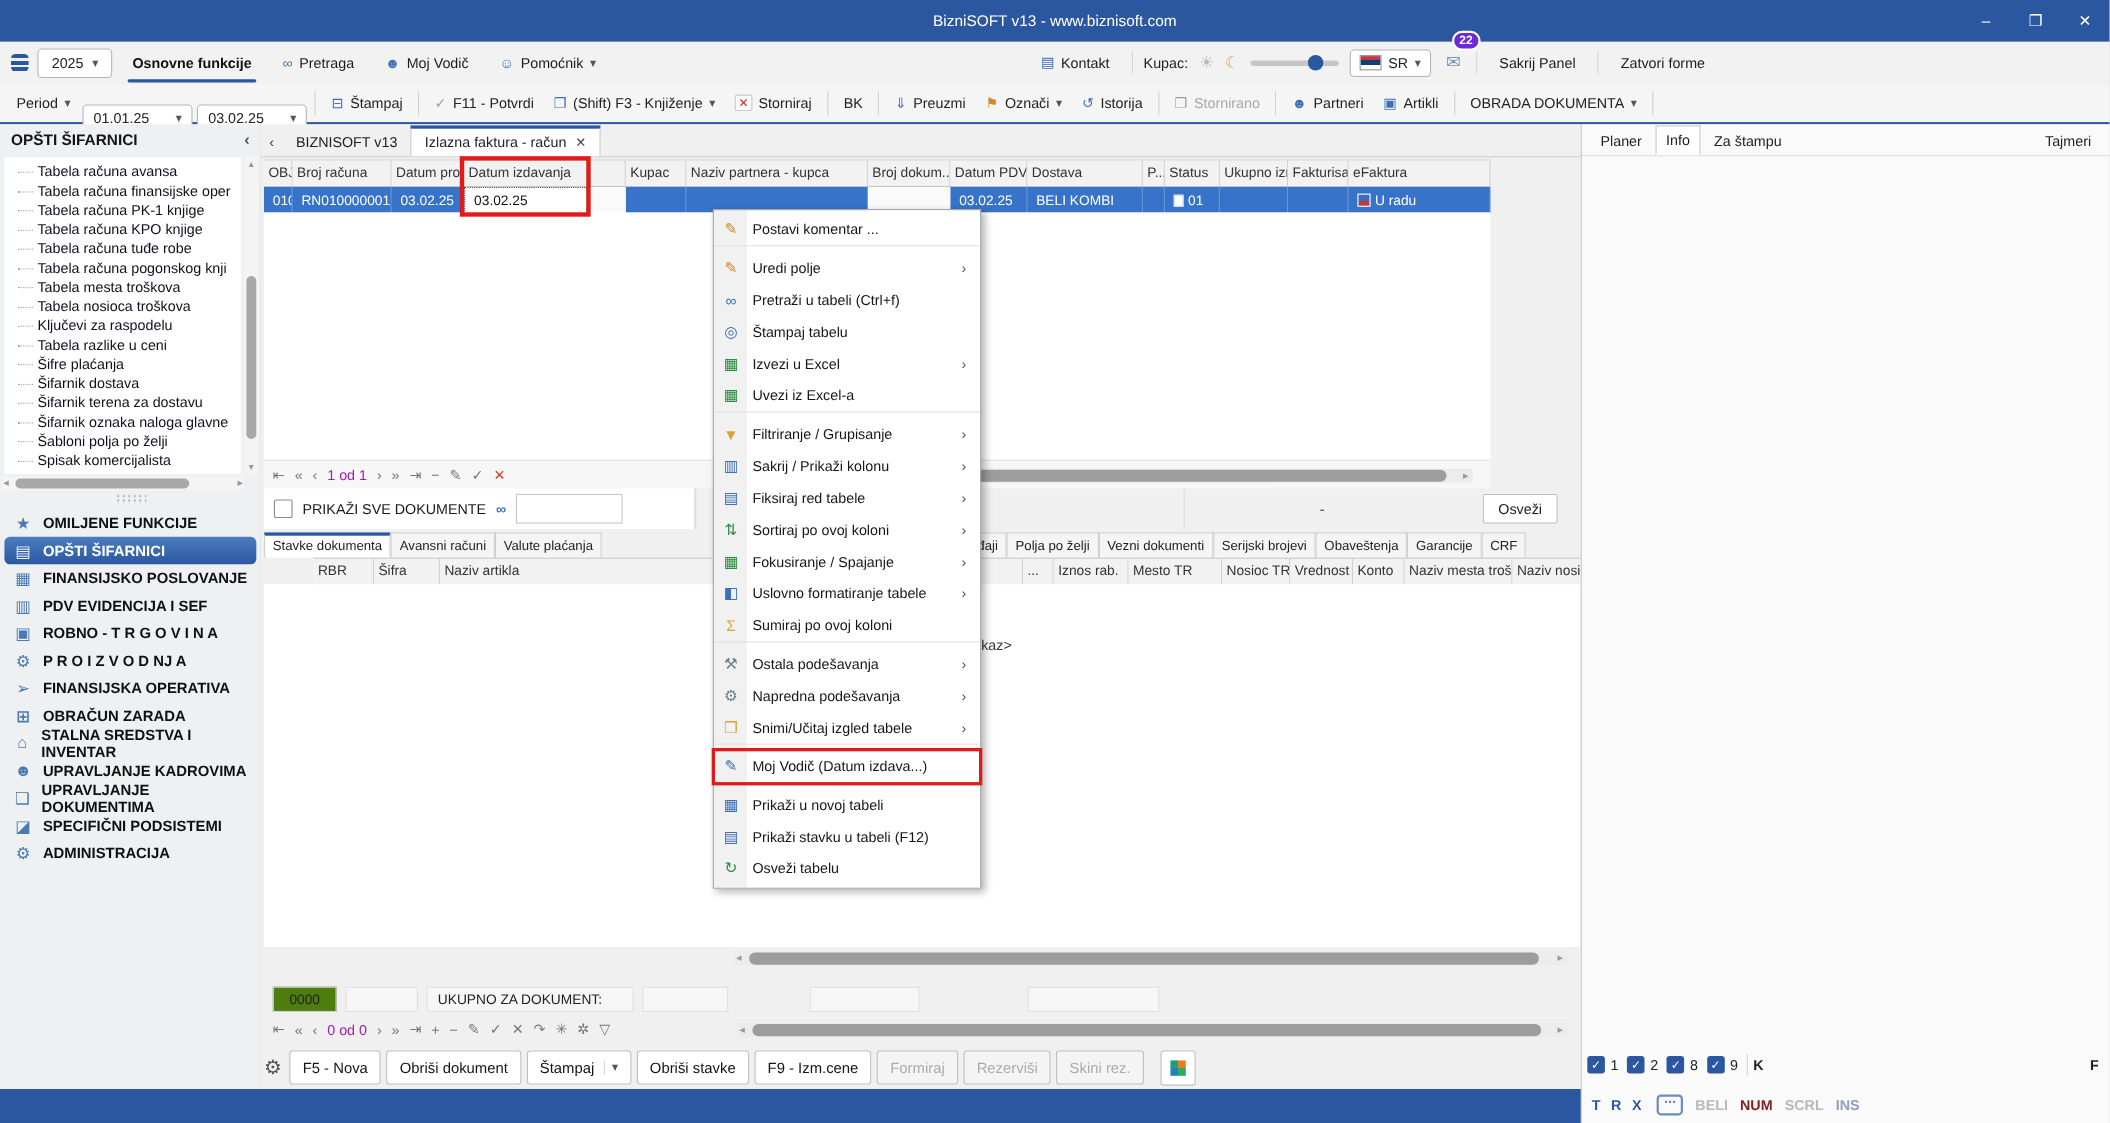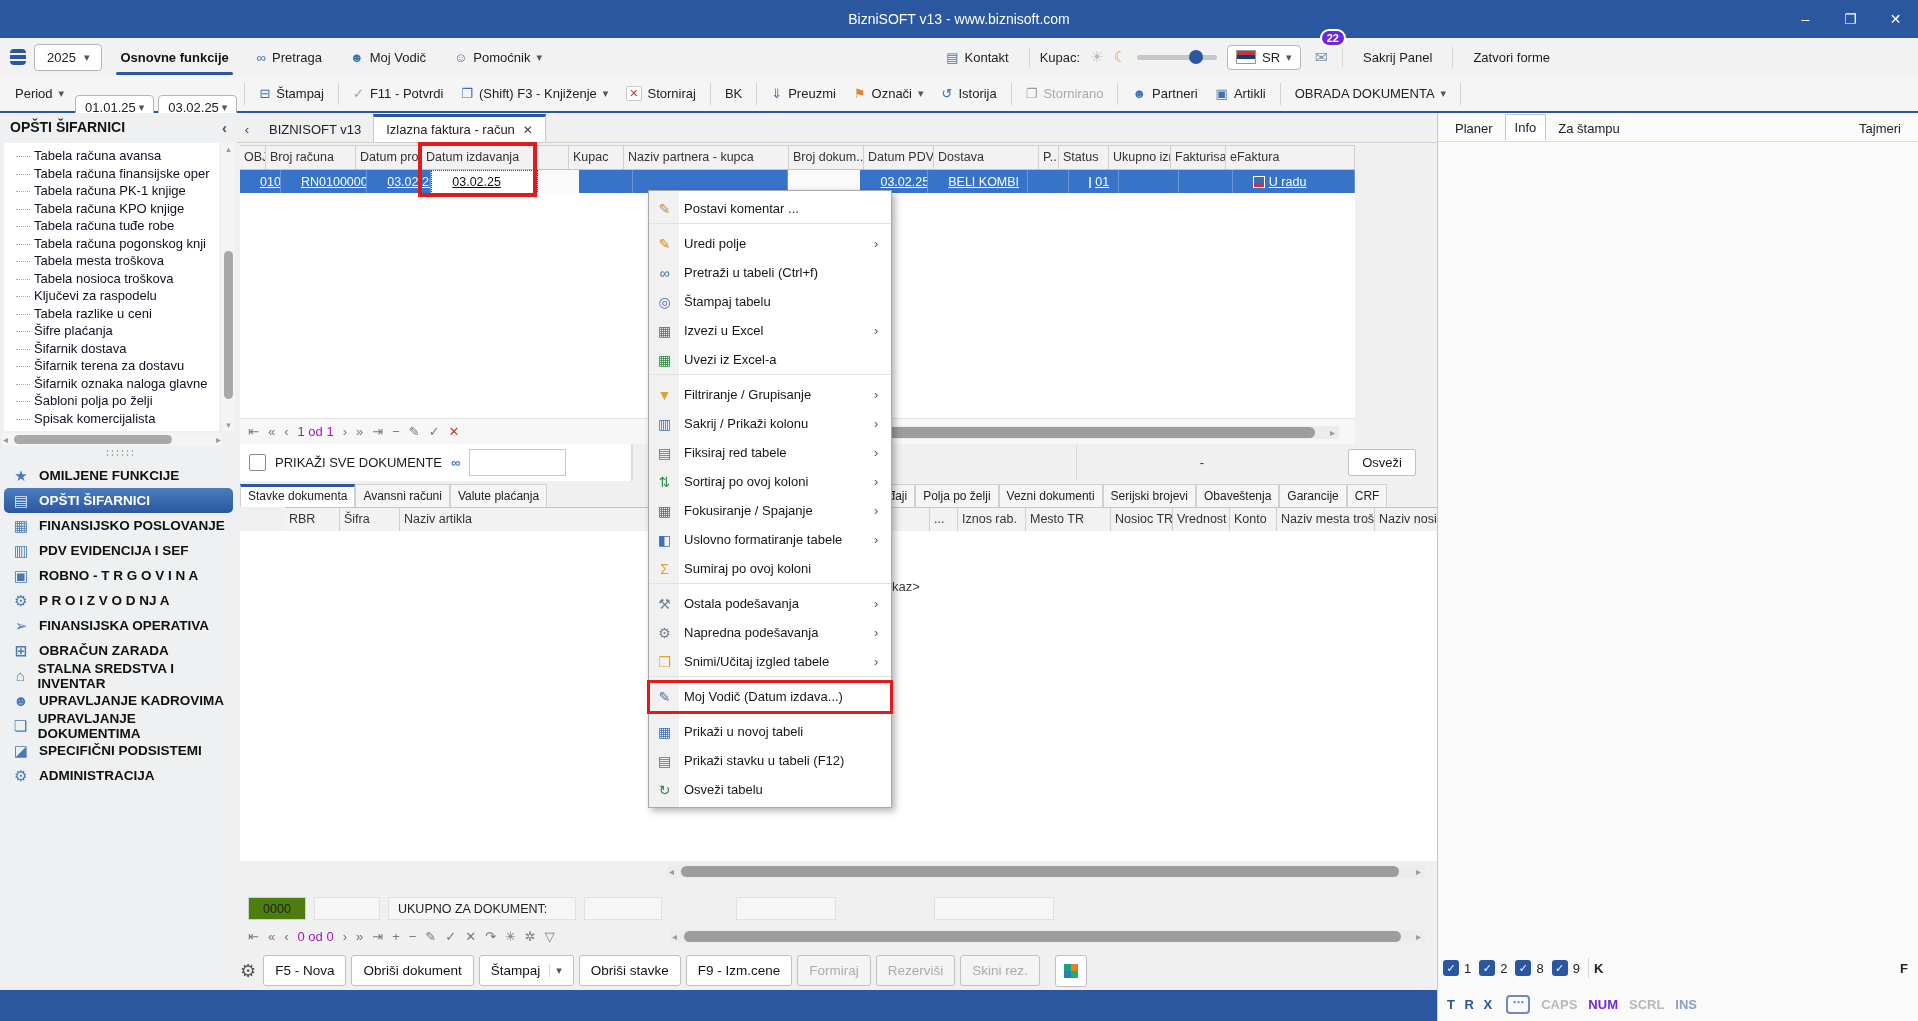--- a/index.html
+++ b/index.html
@@ -36,21 +36,21 @@
   .flag{width:18px;height:12px;border:1px solid #999;
         background:linear-gradient(#c6363c 0 33%,#0c4076 33% 66%,#fff 66%);}
   .mail{position:relative;padding:4px;}
   .mail .ic{color:#7d93b5;font-size:16px;}
   .badge{position:absolute;top:-15px;left:9px;background:#6d28d9;color:#fff;border-radius:10px;
          padding:1px 5px;font-size:11px;font-weight:bold;border:2px solid #fff;}
 
   
   .toolbar{position:absolute;left:0;top:76px;width:100%;height:37px;background:#f5f5f5;
            border-bottom:2px solid #2b57a0;display:flex;align-items:center;gap:4px;padding:0 8px;box-sizing:border-box;}
-  .tb-box{background:#fff;border:1px solid #b5b5b5;border-radius:4px;padding:4px 9px;display:flex;gap:3px;align-items:center;margin-top:27px;}
+  .tb-box{background:#fff;border:1px solid #b5b5b5;border-radius:4px;padding:4px 9px;display:flex;gap:24px;align-items:center;margin-top:27px;}
   .tb-btn{display:flex;align-items:center;gap:6px;padding:5px 7px;border-radius:3px;white-space:nowrap;}
   .tb-sep{width:1px;height:22px;background:#d2d2d2;margin:0 3px;}
   .red{color:#c0392b;}
   .orange{color:#d9882b;}
   .gray{color:#9aa0a6;}
   .disabled{color:#a9a9a9;}
   .xbox{border:1px solid #c9c9c9;border-radius:2px;padding:0 2px;font-size:11px;background:#fff;}
 
   
   .sidebar{position:absolute;left:0;top:113px;width:237px;bottom:31px;background:#eef0f1;border-right:1px solid #c8c8c8;}
@@ -80,22 +80,22 @@
   .tab{padding:5px 12px;font-size:13px;color:#222;}
   .tab.active{background:#fff;border:1px solid #c8c8c8;border-top:3px solid #2b57a0;border-bottom:none;display:flex;gap:8px;align-items:center;}
   .tab .close{color:#444;font-size:12px;}
   .sorttri{position:absolute;left:8px;top:50px;color:#999;font-size:9px;}
 
   .grid1{position:absolute;left:3px;top:32px;width:1115px;}
   .ghrow{display:flex;background:#f2f2f2;border-top:1px solid #d0d0d0;border-bottom:1px solid #c4c4c4;}
   .gh{height:23px;line-height:23px;padding:0 4px;border-right:1px solid #d0d0d0;font-size:12.5px;color:#333;
       white-space:nowrap;overflow:hidden;box-sizing:border-box;background:#f2f2f2;}
   .g1row{display:flex;background:#3673c9;color:#fff;}
-  .gc{height:24px;line-height:24px;padding:0 20px;border-right:1px solid rgba(255,255,255,.25);box-sizing:border-box;
-      white-space:nowrap;overflow:hidden;font-size:12.5px;display:flex;align-items:center;gap:4px;text-decoration:underline;}
+  .gc{height:24px;line-height:24px;padding:0 8px;border-right:1px solid rgba(255,255,255,.25);box-sizing:border-box;
+      white-space:nowrap;overflow:hidden;font-size:12.5px;display:flex;align-items:center;gap:4px;}
   .gc.editcell{background:#fff;color:#111;border:1px dotted #444;}
   .gc.whitecell{background:#fafafa;}
   .w0{width:26px}.w1{width:90px}.w2{width:66px}.w3{width:112px}.w4{width:35px}.w5{width:55px}.w6{width:165px}
   .w7{width:75px}.w8{width:70px}.w9{width:105px}.w10{width:20px}.w11{width:50px}.w12{width:62px}.w13{width:55px}.w14{width:129px}
   .doc-mini{display:inline-block;width:9px;height:11px;background:#fff;border:1px solid #cfd8ea;box-sizing:border-box;}
   .flag-mini{display:inline-block;width:10px;height:10px;border:1px solid #fff;
              background:linear-gradient(#3b6fb5 0 55%,#c6363c 55%);}
   .white-void{position:absolute;left:3px;top:80px;width:1115px;height:225px;background:#fff;border-bottom:1px solid #e0e0e0;}
 
   .pagrow{position:absolute;left:3px;height:26px;display:flex;align-items:center;gap:9px;padding:0 8px;
@@ -158,21 +158,21 @@
   .rp-tabs{display:flex;align-items:flex-end;height:28px;padding:0 8px;gap:3px;border-bottom:1px solid #ddd;}
   .rp-tab{padding:5px 9px;font-size:13px;color:#222;}
   .rp-tab.active{background:#fff;border:1px solid #c8c8c8;border-bottom:1px solid #fff;}
   .rp-tab:last-child{margin-left:auto;}
   .rp-checks{position:absolute;left:0;right:2px;top:845px;display:flex;align-items:center;gap:5px;padding:0 5px;}
   .chk{width:16px;height:16px;background:#2b57a0;border-radius:3px;color:#fff;font-size:11px;display:flex;align-items:center;justify-content:center;}
   .chk-lbl{font-size:13px;color:#222;margin-right:3px;}
   .rp-status{position:absolute;left:0;right:0;top:882px;display:flex;align-items:center;gap:11px;padding:0 9px;font-weight:bold;font-size: 13px;}
   .trx{color:#2b57a0;letter-spacing:3px;}
   .chatic{min-width:20px;height:15px;border:2px solid #6c8cbb;border-radius:4px;color:#6c8cbb;font-size:11px;line-height:11px;text-align:center;}
-  .kf-caps{color:#b8b8b8}.kf-num{color:#6d28d9}.kf-scrl{color:#b8b8b8}.kf-ins{color:#8aa0c5}
+  .kf-caps{color:#b8b8b8}.kf-num{color:#7f1d1d}.kf-scrl{color:#b8b8b8}.kf-ins{color:#8aa0c5}
 
   .bluebar{position:absolute;left:0;bottom:0;width:1437px;height:31px;background:#2b57a0;}
 </style>
 </head>
 <body>
 
 <div id="app">
 
   <div class="titlebar">
     <span>BizniSOFT v13 - www.biznisoft.com</span>
@@ -695,21 +695,21 @@
       <span class="chk-lbl">8</span>
       <span class="chk">✓</span>
       <span class="chk-lbl">9</span>
       <span class="vsep"></span>
       <span class="chk-lbl" style="font-weight:bold">K</span>
       <span class="chk-lbl" style="margin-left:auto;font-weight:bold">F</span>
     </div>
     <div class="rp-status">
       <span class="trx">T R X</span>
       <span class="chatic">⋯</span>
-      <span class="kf-caps">CAPS</span>
+      <span class="kf-caps">BELI</span>
       <span class="kf-num">NUM</span>
       <span class="kf-scrl">SCRL</span>
       <span class="kf-ins">INS</span>
     </div>
   </div>
 
   <div class="bluebar"></div>
 
 </div>
 

